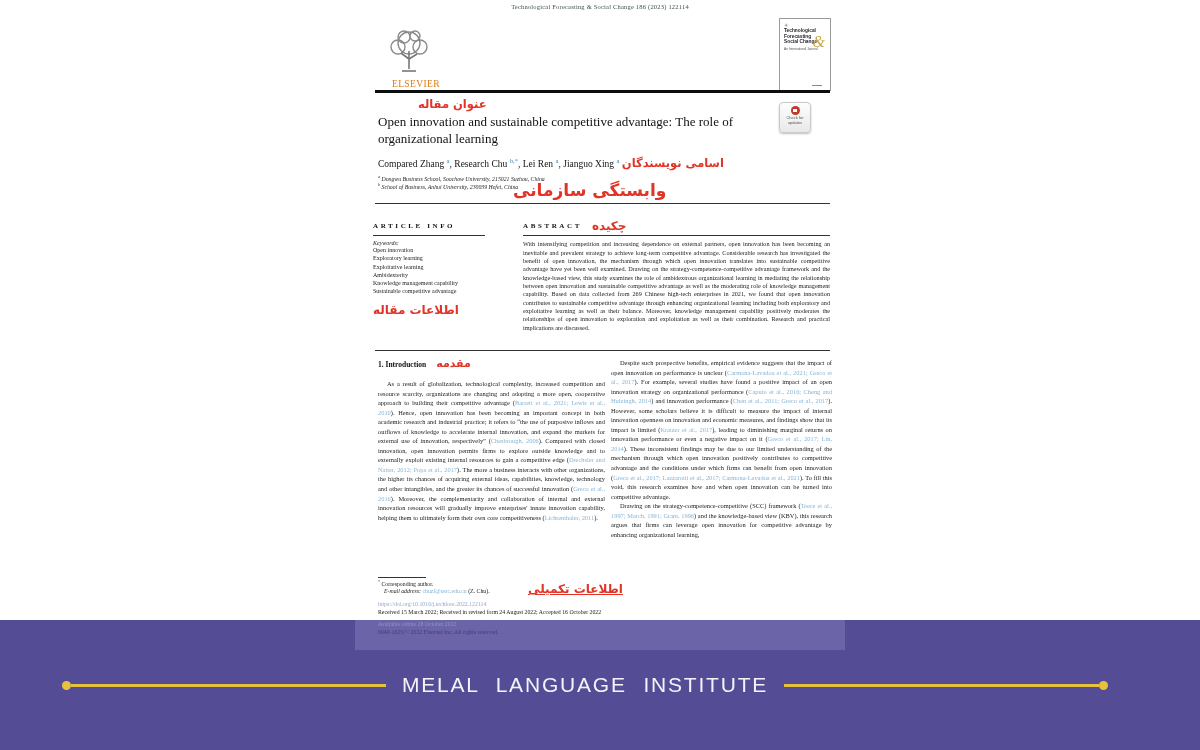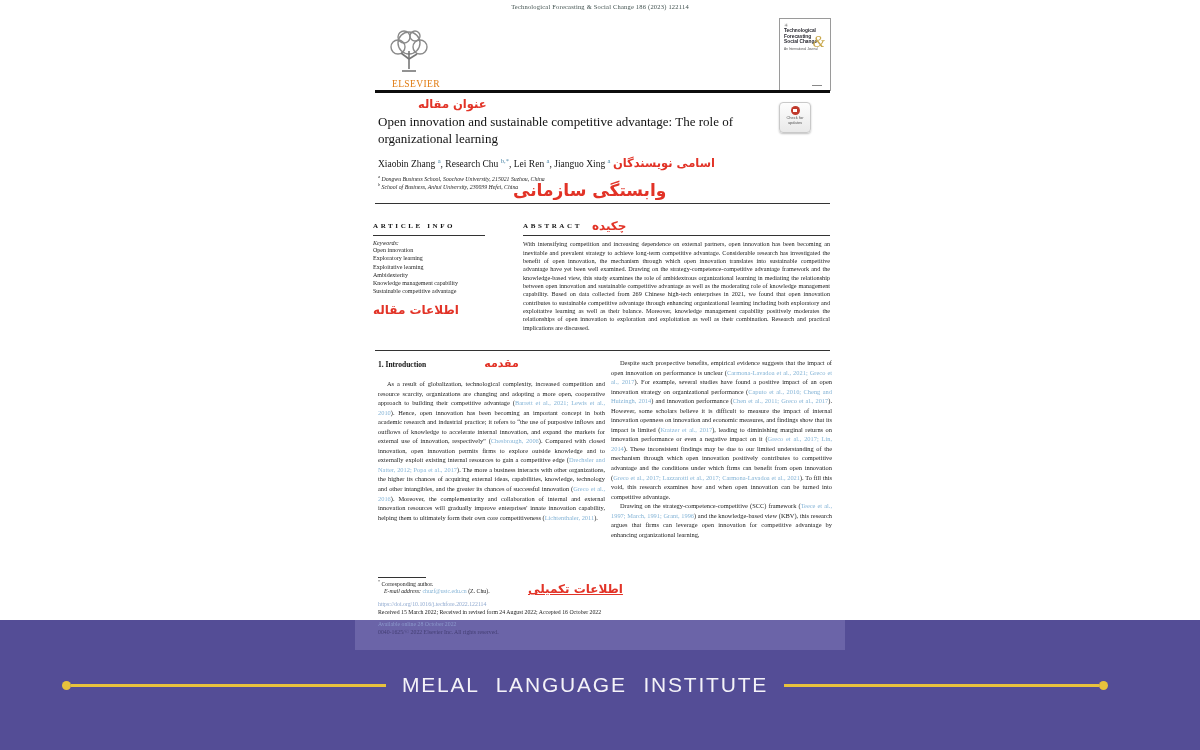--- a/index.html
+++ b/index.html
@@ -114,21 +114,21 @@
     <div class="abs fa ann-title">عنوان مقاله</div>
 
     <div class="abs atitle">Open innovation and sustainable competitive advantage: The role of organizational learning</div>
 
     <div class="abs badge">
       <div class="dot"></div>
       <div class="txt">Check for updates</div>
     </div>
 
     <div class="abs authors">
-      <span><span>Xiaobin Zhang </span><sup>a</sup><span>, Research Chu </span><sup>b,*</sup><span>, Lei Ren </span><sup>a</sup><span>, Jianguo Xing </span><sup>a</sup></span>
+      <span><span>Compared Zhang </span><sup>a</sup><span>, Research Chu </span><sup>b,*</sup><span>, Lei Ren </span><sup>a</sup><span>, Jianguo Xing </span><sup>a</sup></span>
       <span class="fa">اسامی نویسندگان</span>
     </div>
 
     <div class="abs affs">
       <div><sup>a</sup><span> Dongwu Business School, Soochow University, 215021 Suzhou, China</span></div>
       <div><sup>b</sup><span> School of Business, Anhui University, 230039 Hefei, China</span></div>
     </div>
     <div class="abs fa ann-aff">وابستگی سازمانی</div>
 
     <div class="abs thinrule" style="left:20px;top:203px;width:455px;"></div>
@@ -153,21 +153,21 @@
         <div class="sec-heading">ABSTRACT</div>
         <div class="fa ann-inline" style="margin:-3px 0 0 10px;">چکیده</div>
       </div>
       <div class="thinrule" style="width:307px;margin-top:2px;height:1.4px;"></div>
       <div class="abstract-text just" style="margin-top:4px;">With intensifying competition and increasing dependence on external partners, open innovation has been becoming an inevitable and prevalent strategy to achieve long-term competitive advantage. Considerable research has investigated the benefit of open innovation, the mechanism through which open innovation translates into sustainable competitive advantage have yet been well examined. Drawing on the strategy-competence-competitive advantage framework and the knowledge-based view, this study examines the role of ambidextrous organizational learning in mediating the relationship between open innovation and sustainable competitive advantage as well as the moderating role of knowledge management capability. Based on data collected from 269 Chinese high-tech enterprises in 2021, we found that open innovation contributes to sustainable competitive advantage through enhancing organizational learning including both exploratory and exploitative learning as well as their balance. Moreover, knowledge management capability positively moderates the relationships of open innovation to exploration and exploitation as well as their combination. Research and practical implications are discussed.</div>
     </div>
 
     <div class="abs thinrule" style="left:20px;top:350px;width:455px;"></div>
 
     <div class="abs" style="left:23px;top:360px;width:227px;">
-      <div style="display:flex;align-items:flex-start;gap:48px;">
+      <div style="display:flex;align-items:flex-start;">
         <div class="intro-h">1. Introduction</div>
         <div class="fa" style="font-size:11px;margin:-3px 0 0 10px;">مقدمه</div>
       </div>
       <div class="para just indent" style="margin-top:9px;"><span>As a result of globalization, technological complexity, increased competition and resource scarcity, organizations are changing and adopting a more open, cooperative approach to building their competitive advantage (</span><span class="cite">Barrett et al., 2021; Lewis et al., 2010</span><span>). Hence, open innovation has been becoming an important concept in both academic research and industrial practice; it refers to “the use of purposive inflows and outflows of knowledge to accelerate internal innovation, and expand the markets for external use of innovation, respectively” (</span><span class="cite">Chesbrough, 2006</span><span>). Compared with closed innovation, open innovation permits firms to explore outside knowledge and to externally exploit existing internal resources to gain a competitive edge (</span><span class="cite">Drechsler and Natter, 2012; Popa et al., 2017</span><span>). The more a business interacts with other organizations, the higher its chances of acquiring external ideas, capabilities, knowledge, technology and other intangibles, and the greater its chances of successful innovation (</span><span class="cite">Greco et al., 2016</span><span>). Moreover, the complementarity and collaboration of internal and external innovation resources will gradually improve enterprises' innate innovation capability, helping them to ultimately form their own core competitiveness (</span><span class="cite">Lichtenthaler, 2011</span><span>).</span></div>
     </div>
 
     <div class="abs" style="left:256px;top:358px;width:221px;">
       <div class="para just indent"><span>Despite such prospective benefits, empirical evidence suggests that the impact of open innovation on performance is unclear (</span><span class="cite">Carmona-Lavadoa et al., 2021; Greco et al., 2017</span><span>). For example, several studies have found a positive impact of an open innovation strategy on organizational performance (</span><span class="cite">Caputo et al., 2016; Cheng and Huizingh, 2014</span><span>) and innovation performance (</span><span class="cite">Chen et al., 2011; Greco et al., 2017</span><span>). However, some scholars believe it is difficult to measure the impact of internal innovation openness on innovation and economic measures, and findings show that its impact is limited (</span><span class="cite">Kratzer et al., 2017</span><span>), leading to diminishing marginal returns on innovation performance or even a negative impact on it (</span><span class="cite">Greco et al., 2017; Lin, 2014</span><span>). These inconsistent findings may be due to our limited understanding of the mechanism through which open innovation positively contributes to competitive advantage and the conditions under which firms can benefit from open innovation (</span><span class="cite">Greco et al., 2017; Lazzarotti et al., 2017; Carmona-Lavadoa et al., 2021</span><span>). To fill this void, this research examines how and when open innovation can be turned into competitive advantage.</span></div>
       <div class="para just indent"><span>Drawing on the strategy-competence-competitive (SCC) framework (</span><span class="cite">Teece et al., 1997; March, 1991; Grant, 1996</span><span>) and the knowledge-based view (KBV), this research argues that firms can leverage open innovation for competitive advantage by enhancing organizational learning,</span></div>
     </div>

